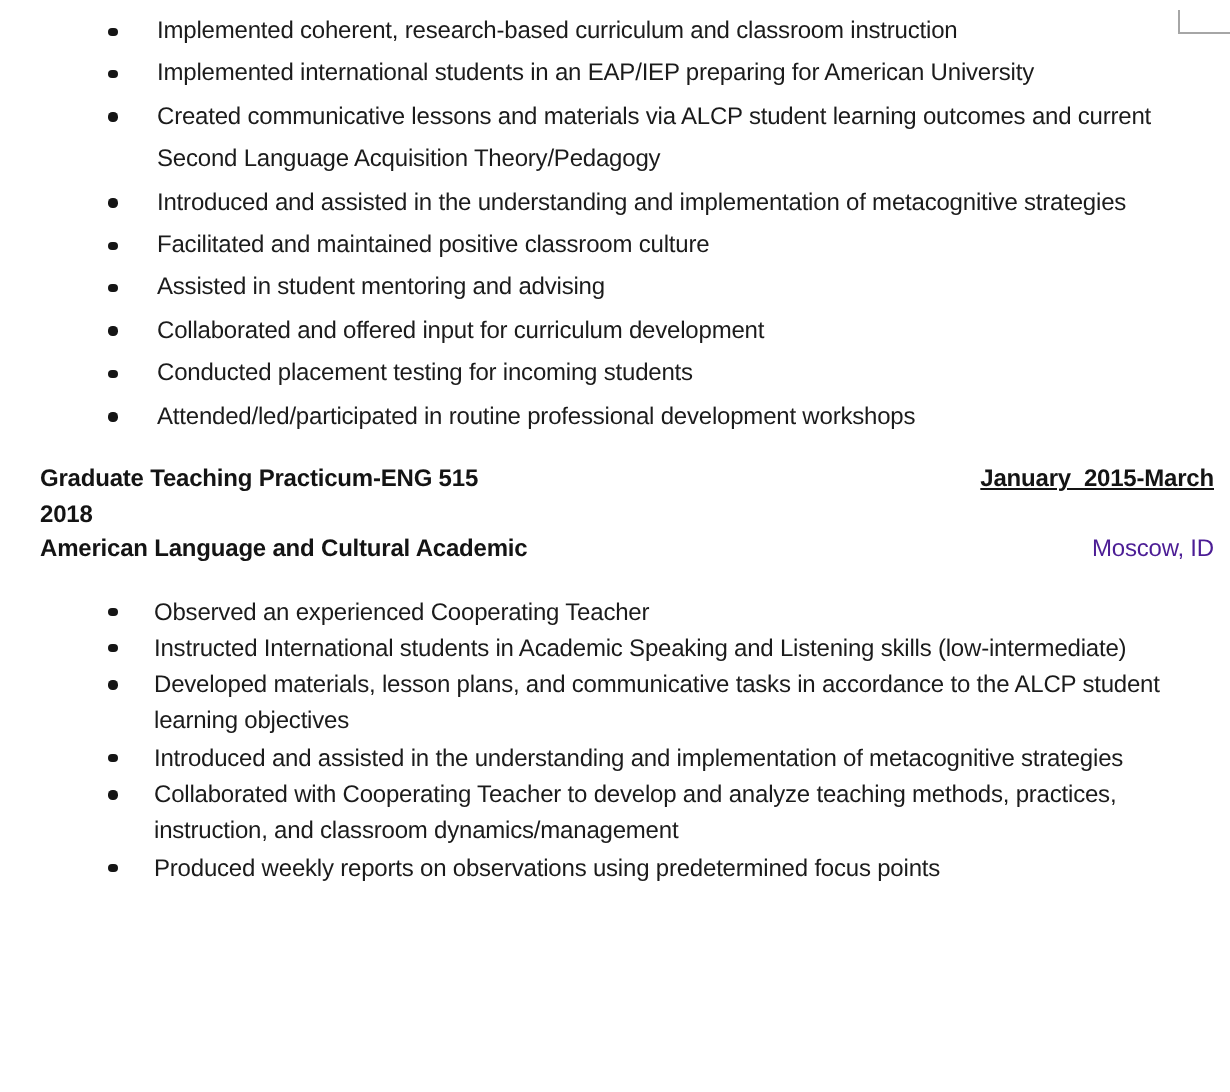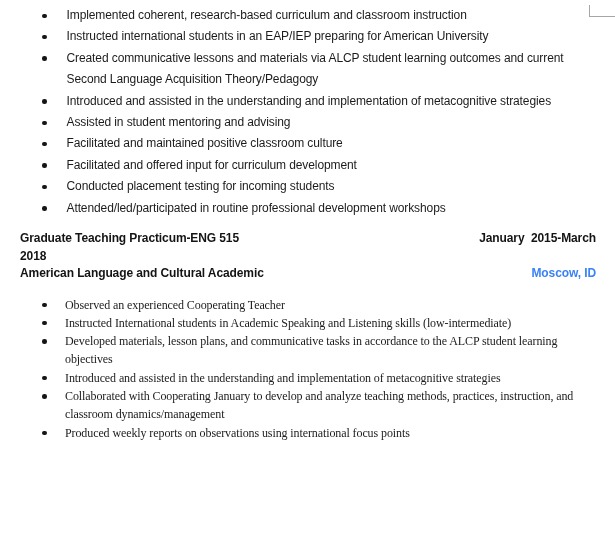--- a/index.html
+++ b/index.html
@@ -27,101 +27,101 @@
     position: absolute;
     top: 0;
     left: 589px;
     width: 25px;
     height: 11px;
     border-left: 1px solid #a6a6a6;
     border-bottom: 1px solid #a6a6a6;
   }
   ul.bullet-list {
     list-style: none;
-    margin: 0;
+    margin: 12px;
     padding: 0 18px 0 42px;
   }
   ul.bullet-list-1 {
     margin-top: 5px;
     line-height: 21.4px;
   }
   ul.bullet-list-2 {
     margin-top: 13px;
     line-height: 18.3px;
-    font-family: Liberation Serif, serif;
   }
   .bullet-item {
     display: flex;
     align-items: flex-start;
   }
   .bullet-dot {
     flex: 0 0 auto;
     width: 4.5px;
     height: 4.5px;
     border-radius: 50%;
     background: #151515;
   }
   .bullet-list-1 .bullet-dot { margin-top: 8.5px; margin-right: 20px; }
   .bullet-list-2 .bullet-dot { margin-top: 7px;   margin-right: 18.5px; }
   .bullet-text {
     width: 522px;
   }
   .job-heading {
-    margin: 11px 19px 0 20px;
+    margin: 11px 8px 0 20px;
     line-height: 17.5px;
     font-weight: 700;
     color: #141414;
   }
   .heading-row {
     display: flex;
     justify-content: space-between;
   }
   .date-part {
     white-space: pre;
+    text-decoration: underline;
   }
   .location-text {
-    font-weight: 700;
-    color: #3b82f6;
+    font-weight: 400;
+    color: #4c1d95;
   }
 </style>
 </head>
 <body>
 
 <div class="page">
 
   <div class="corner-decoration"></div>
 
   <ul class="bullet-list bullet-list-1">
     <li class="bullet-item">
       <span class="bullet-dot"></span>
       <span class="bullet-text">Implemented coherent, research-based curriculum and classroom instruction</span>
     </li>
     <li class="bullet-item">
       <span class="bullet-dot"></span>
-      <span class="bullet-text">Instructed international students in an EAP/IEP preparing for American University</span>
+      <span class="bullet-text">Implemented international students in an EAP/IEP preparing for American University</span>
     </li>
     <li class="bullet-item">
       <span class="bullet-dot"></span>
       <span class="bullet-text">Created communicative lessons and materials via ALCP student learning outcomes and current Second Language Acquisition Theory/Pedagogy</span>
     </li>
     <li class="bullet-item">
       <span class="bullet-dot"></span>
       <span class="bullet-text">Introduced and assisted in the understanding and implementation of metacognitive strategies</span>
     </li>
     <li class="bullet-item">
       <span class="bullet-dot"></span>
+      <span class="bullet-text">Facilitated and maintained positive classroom culture</span>
+    </li>
+    <li class="bullet-item">
+      <span class="bullet-dot"></span>
       <span class="bullet-text">Assisted in student mentoring and advising</span>
     </li>
     <li class="bullet-item">
       <span class="bullet-dot"></span>
-      <span class="bullet-text">Facilitated and maintained positive classroom culture</span>
-    </li>
-    <li class="bullet-item">
-      <span class="bullet-dot"></span>
-      <span class="bullet-text">Facilitated and offered input for curriculum development</span>
+      <span class="bullet-text">Collaborated and offered input for curriculum development</span>
     </li>
     <li class="bullet-item">
       <span class="bullet-dot"></span>
       <span class="bullet-text">Conducted placement testing for incoming students</span>
     </li>
     <li class="bullet-item">
       <span class="bullet-dot"></span>
       <span class="bullet-text">Attended/led/participated in routine professional development workshops</span>
     </li>
   </ul>
@@ -152,21 +152,21 @@
     <li class="bullet-item">
       <span class="bullet-dot"></span>
       <span class="bullet-text">Developed materials, lesson plans, and communicative tasks in accordance to the ALCP student learning objectives</span>
     </li>
     <li class="bullet-item">
       <span class="bullet-dot"></span>
       <span class="bullet-text">Introduced and assisted in the understanding and implementation of metacognitive strategies</span>
     </li>
     <li class="bullet-item">
       <span class="bullet-dot"></span>
-      <span class="bullet-text">Collaborated with Cooperating January to develop and analyze teaching methods, practices, instruction, and classroom dynamics/management</span>
+      <span class="bullet-text">Collaborated with Cooperating Teacher to develop and analyze teaching methods, practices, instruction, and classroom dynamics/management</span>
     </li>
     <li class="bullet-item">
       <span class="bullet-dot"></span>
-      <span class="bullet-text">Produced weekly reports on observations using international focus points</span>
+      <span class="bullet-text">Produced weekly reports on observations using predetermined focus points</span>
     </li>
   </ul>
 
 </div>
 
 </body></html>

